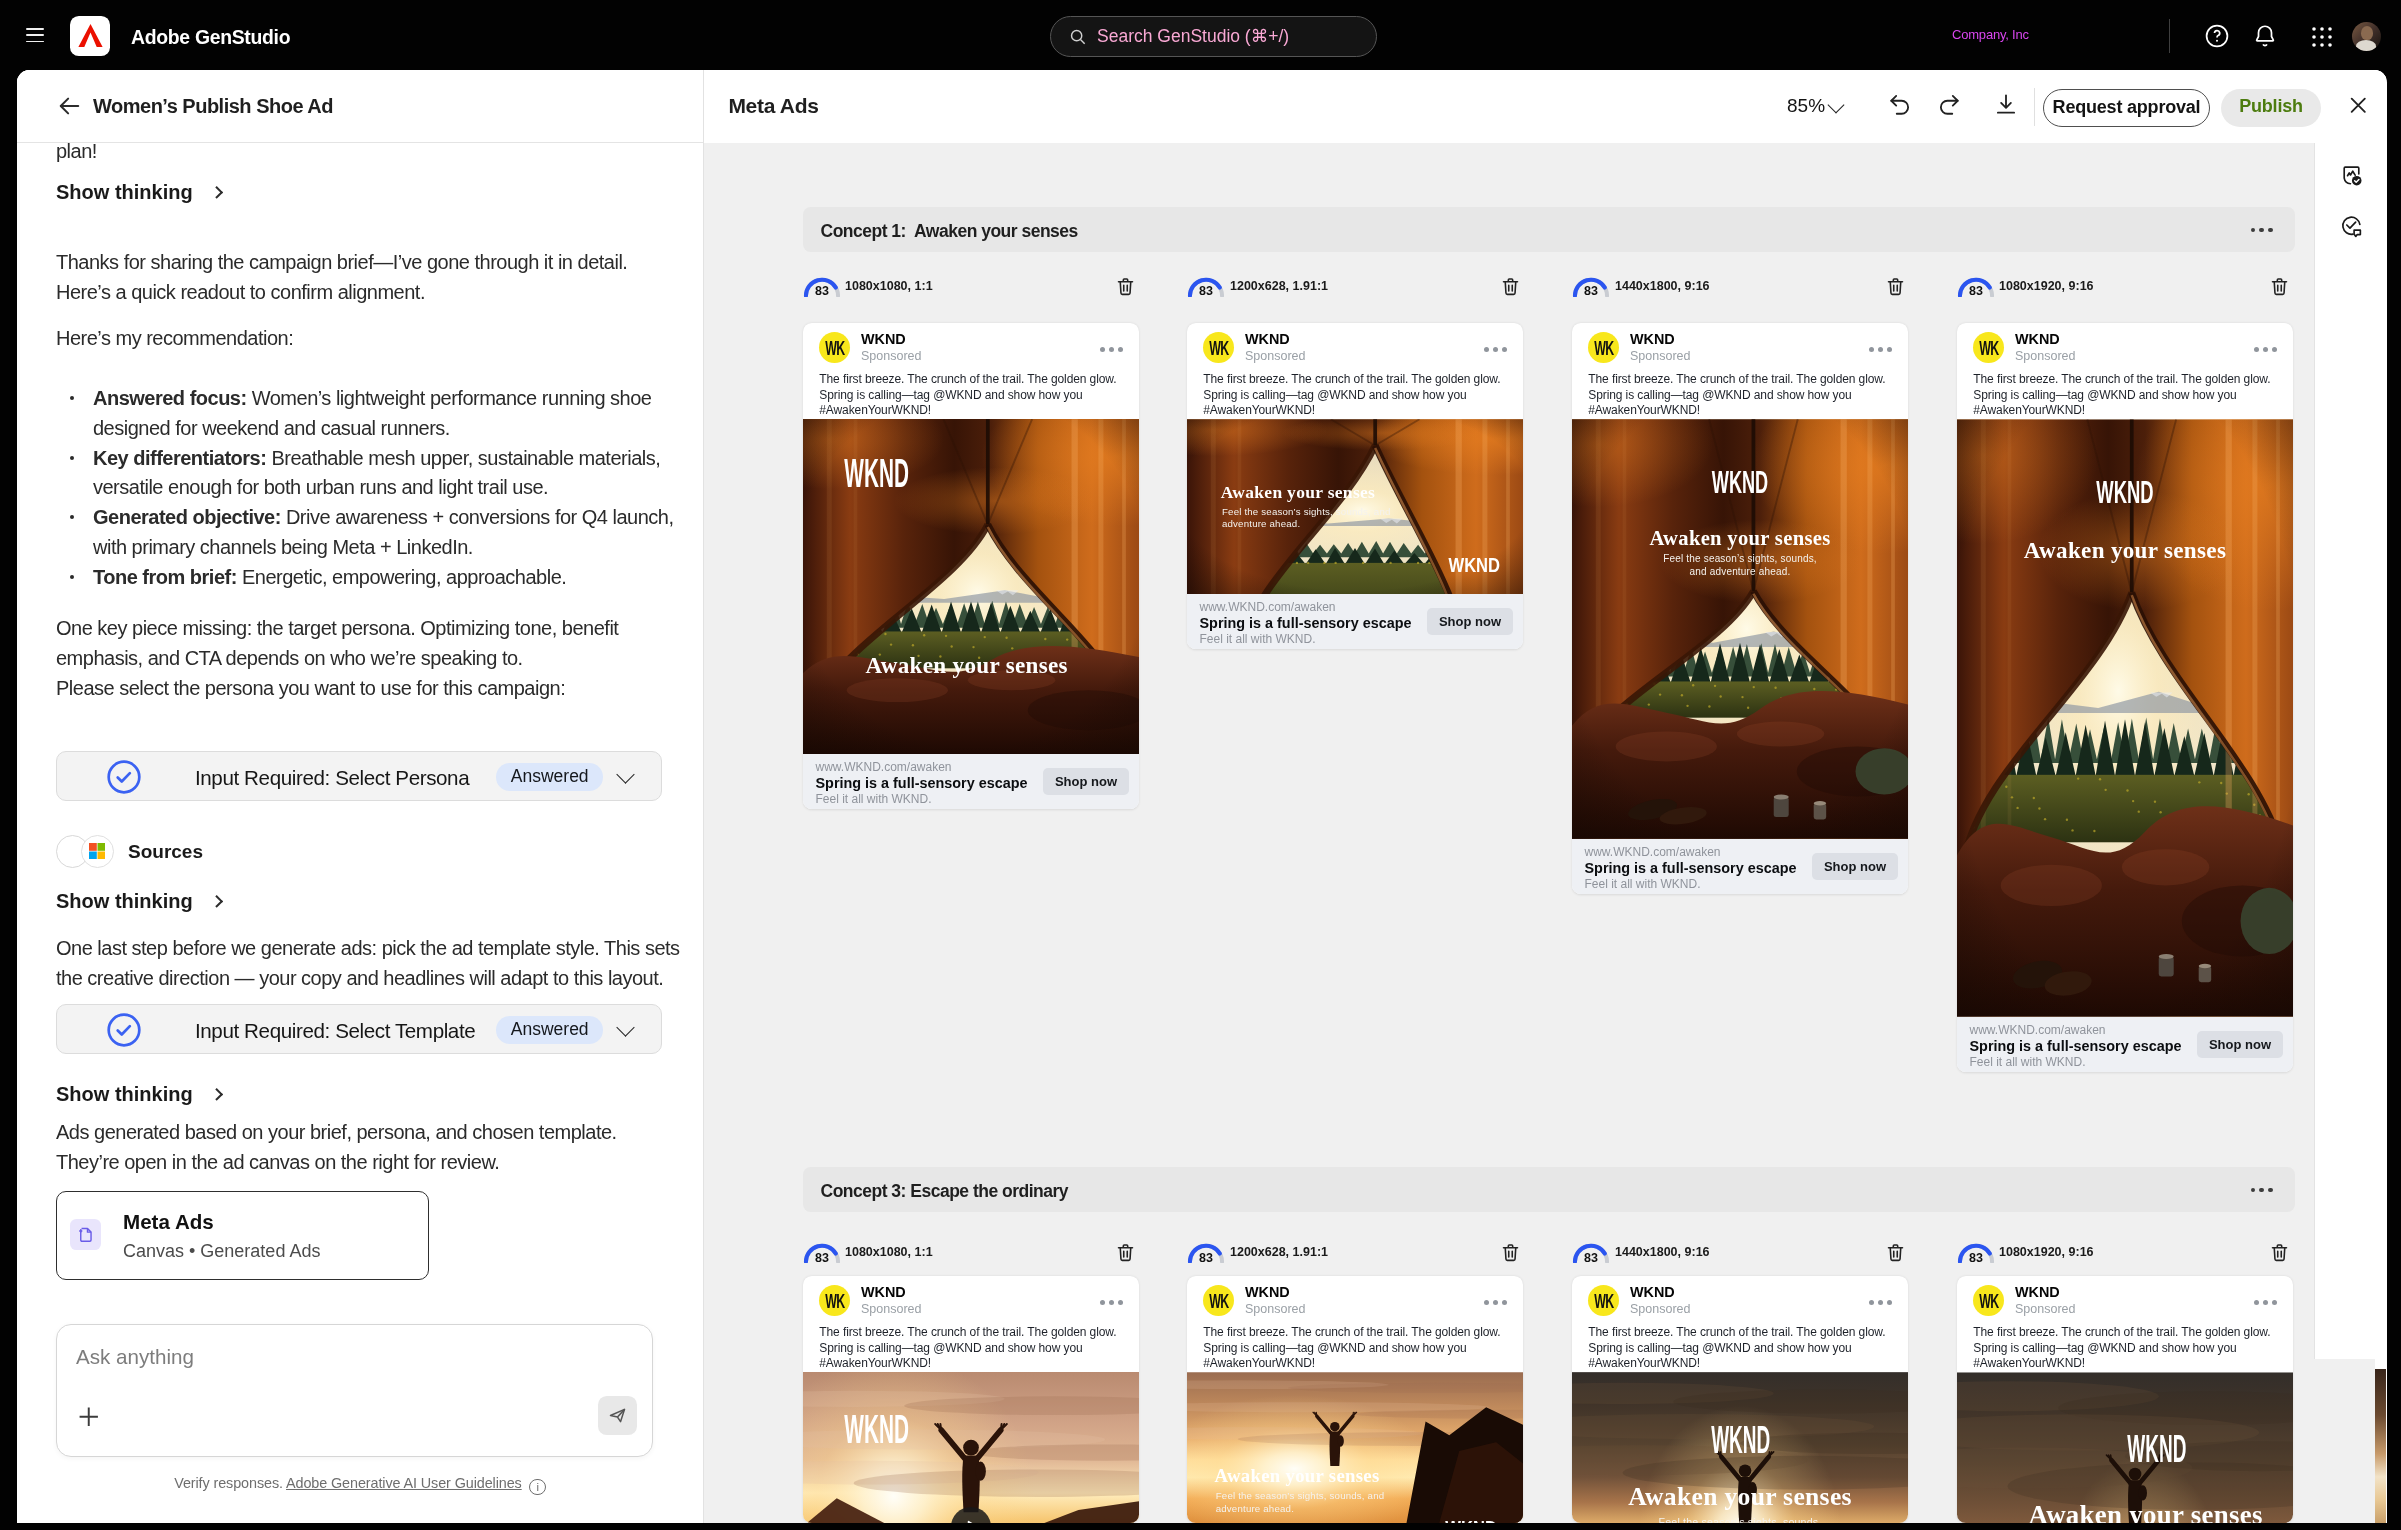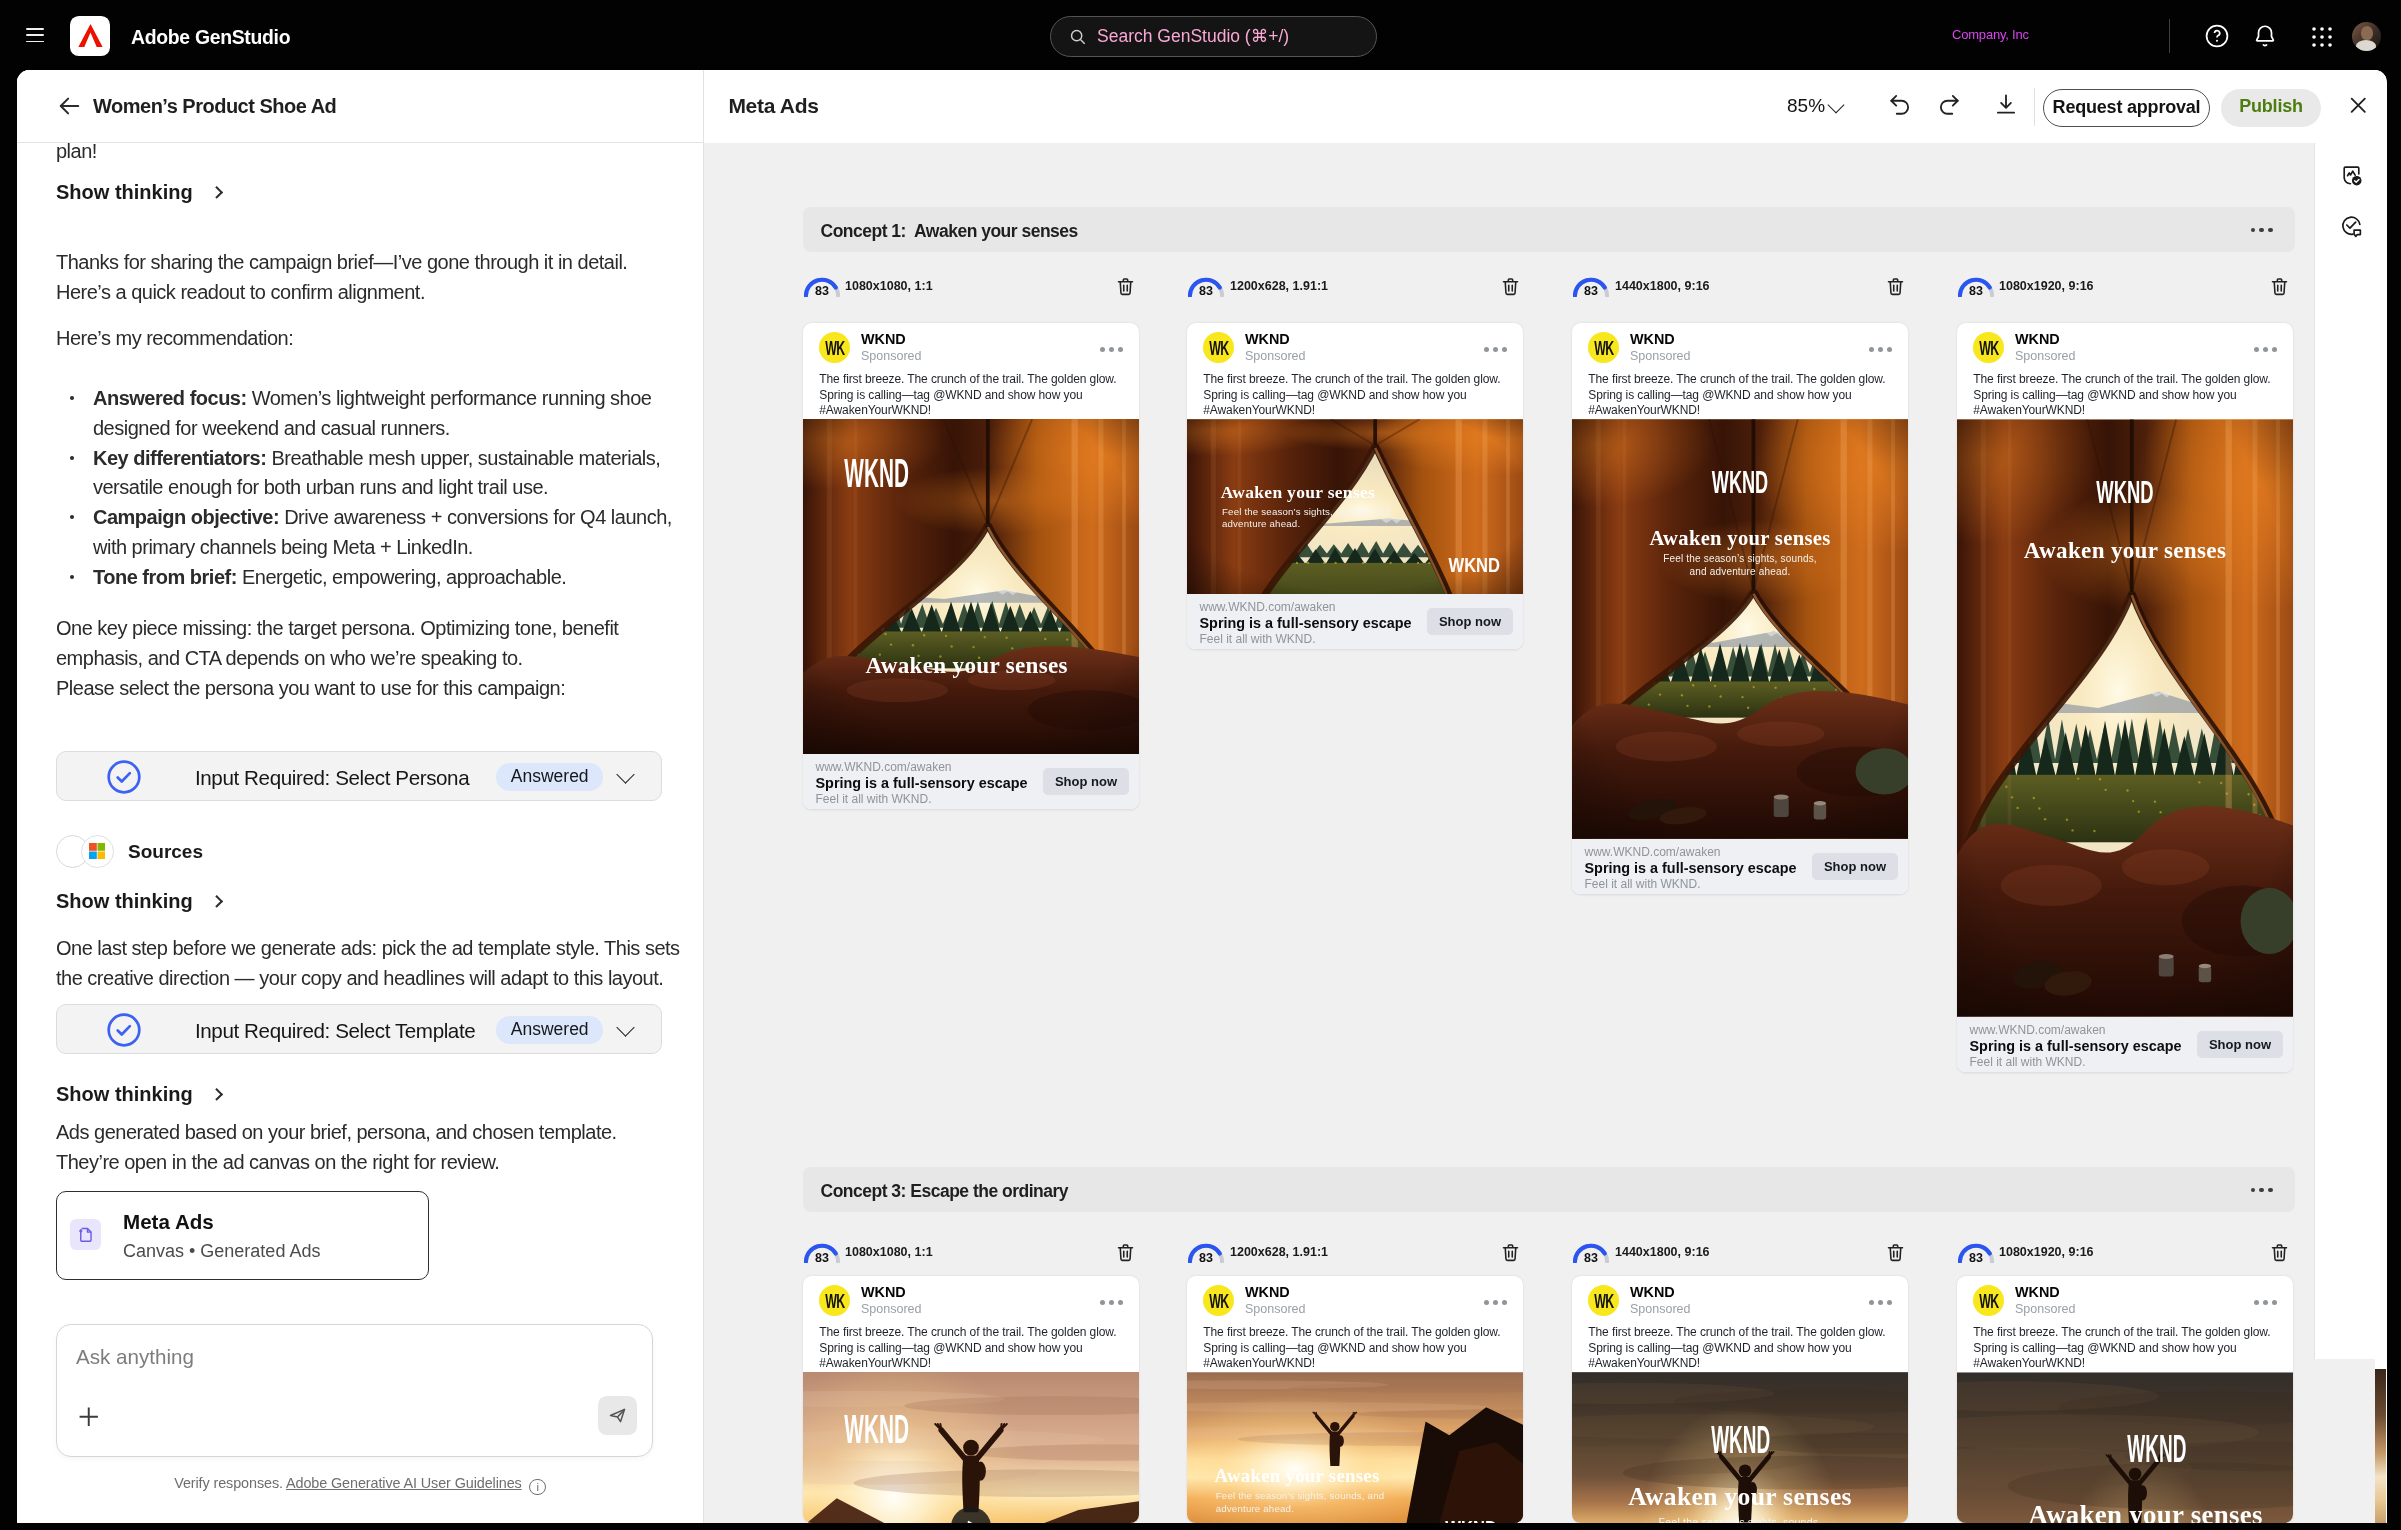--- a/index.html
+++ b/index.html
@@ -102,21 +102,21 @@
       <div class="showt" style="left:39px;top:111px">Show thinking<span class="chev-r"></span></div>
       <div class="body-t" style="left:39px;top:177px">Thanks for sharing the campaign brief—I’ve gone through it in detail.<br>Here’s a quick readout to confirm alignment.</div>
       <div class="body-t" style="left:39px;top:253px">Here’s my recommendation:</div>
       <div class="abs" style="left:53px;top:326px;width:4.4px;height:4.4px;border-radius:50%;background:#2b2b2b"></div>
       <div class="body-t" style="left:76px;top:313px;line-height:30px"><b>Answered focus:</b> Women’s lightweight performance running shoe</div>
       <div class="body-t" style="left:76px;top:343px;line-height:30px">designed for weekend and casual runners.</div>
       <div class="abs" style="left:53px;top:386px;width:4.4px;height:4.4px;border-radius:50%;background:#2b2b2b"></div>
       <div class="body-t" style="left:76px;top:373px;line-height:30px"><b>Key differentiators:</b> Breathable mesh upper, sustainable materials,</div>
       <div class="body-t" style="left:76px;top:402px;line-height:30px">versatile enough for both urban runs and light trail use.</div>
       <div class="abs" style="left:53px;top:445px;width:4.4px;height:4.4px;border-radius:50%;background:#2b2b2b"></div>
-      <div class="body-t" style="left:76px;top:432px;line-height:30px"><b>Campaign objective:</b> Drive awareness + conversions for Q4 launch,</div>
+      <div class="body-t" style="left:76px;top:432px;line-height:30px"><b>Generated objective:</b> Drive awareness + conversions for Q4 launch,</div>
       <div class="body-t" style="left:76px;top:462px;line-height:30px">with primary channels being Meta + LinkedIn.</div>
       <div class="abs" style="left:53px;top:505px;width:4.4px;height:4.4px;border-radius:50%;background:#2b2b2b"></div>
       <div class="body-t" style="left:76px;top:492px;line-height:30px"><b>Tone from brief:</b> Energetic, empowering, approachable.</div>
       <div class="body-t" style="left:39px;top:543px">One key piece missing: the target persona. Optimizing tone, benefit<br>emphasis, and CTA depends on who we’re speaking to.<br>Please select the persona you want to use for this campaign:</div>
       <div class="icard" style="top:681px">
         <svg class="ckc" width="36" height="36" viewBox="0 0 24 24" fill="none" stroke="#3b62f2" stroke-width="1.8">
           <circle cx="12" cy="12" r="10.2"></circle>
           <path d="M7.8 12.3l2.7 2.7 5.4-5.6" stroke-linecap="round" stroke-linejoin="round"></path>
         </svg>
         <div class="t">Input Required: Select Persona</div>
@@ -168,21 +168,21 @@
             <path d="M12 13.8L20 5"></path>
           </svg>
         </div>
       </div>
       <div class="abs" style="left:0;top:1405px;width:686px;text-align:center;font-size:14.4px;letter-spacing:-0.1px;color:#6e6e6e">Verify responses. <span style="text-decoration:underline">Adobe Generative AI User Guidelines</span>&nbsp; <span style="display:inline-block;width:16.3px;height:16.3px;border:1.3px solid #6e6e6e;border-radius:50%;font-size:11.3px;line-height:14.4px;vertical-align:-3.1px">i</span></div>
       <div id="lhead">
         <svg style="position:absolute;left:37px;top:23px" width="30" height="26" viewBox="0 0 24 24" fill="none" stroke="#2c2c2c" stroke-width="1.9" stroke-linecap="round" stroke-linejoin="round">
           <path d="M20.5 12H4.5"></path>
           <path d="M11.2 5.2L4.4 12l6.8 6.8"></path>
         </svg>
-        <div class="ltitle">Women’s Product Shoe Ad</div>
+        <div class="ltitle">Women’s Publish Shoe Ad</div>
       </div>
     </div>
     <div id="rpanel">
       <div id="canvas">
         <div class="cbar" style="top:64px">
           <div class="t">Concept 1:&nbsp; Awaken your senses</div>
           <div class="hdots" style="right:22.5px;top:20.6px">
             <i></i>
             <i></i>
             <i></i>

